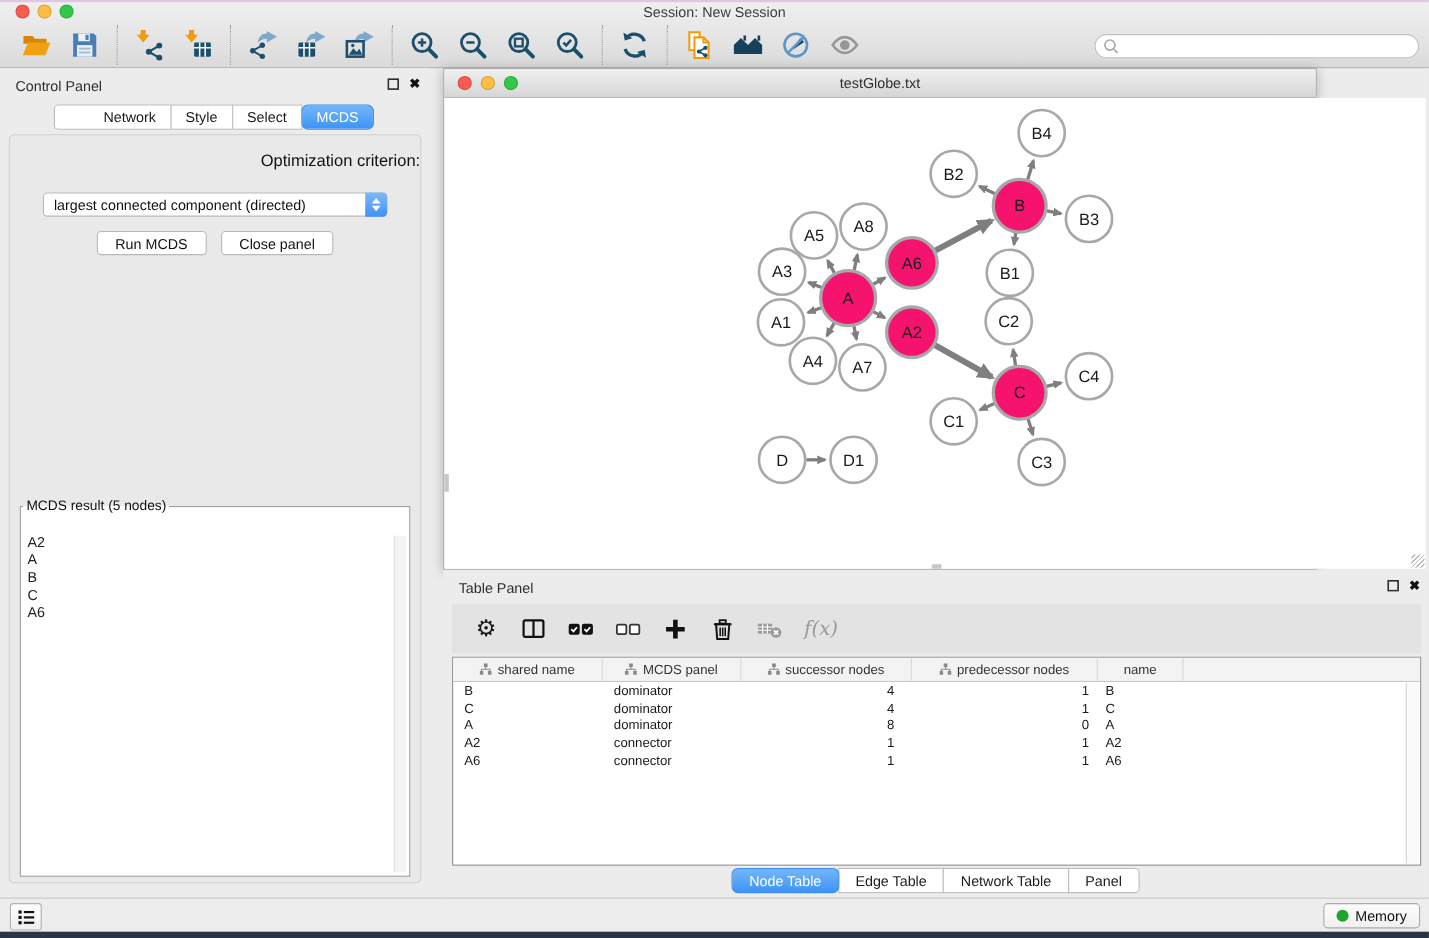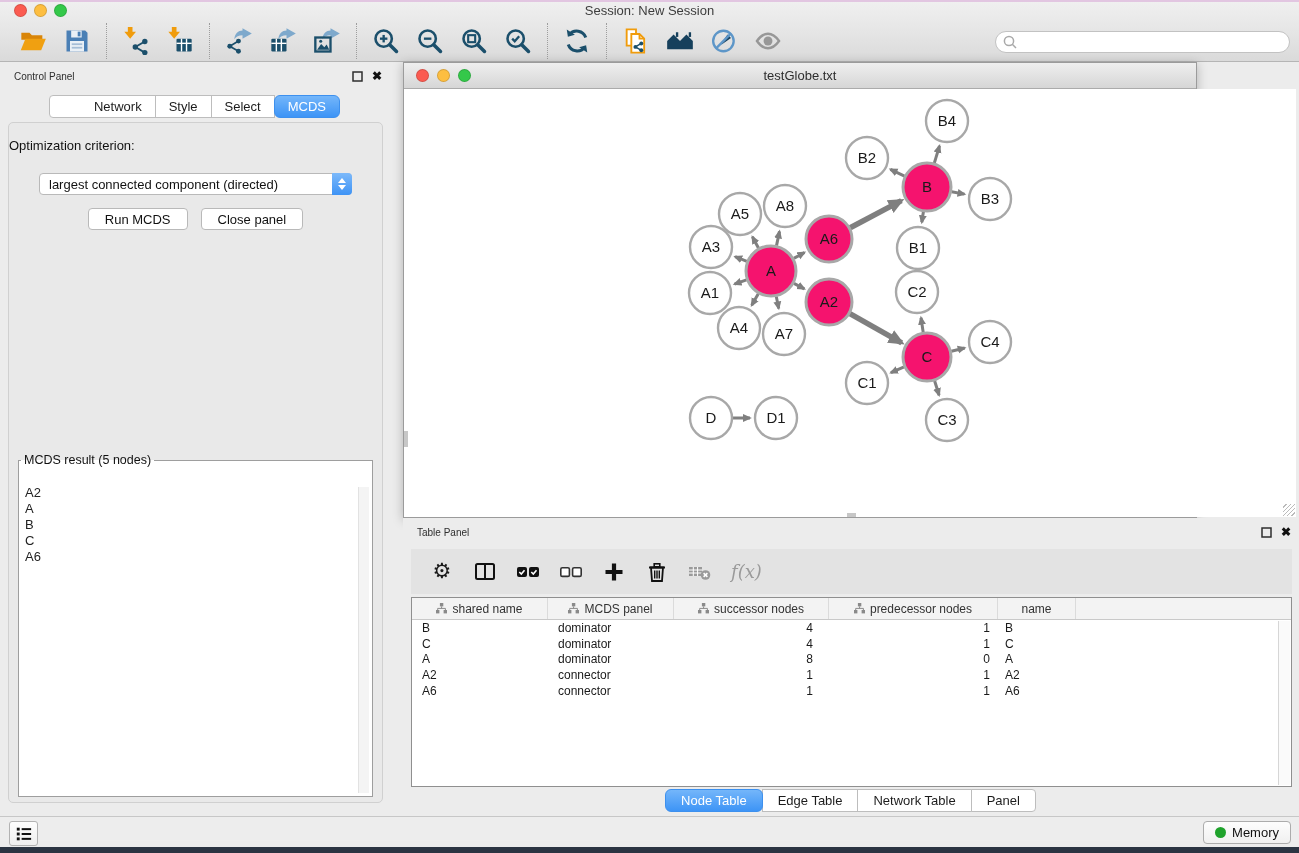--- a/index.html
+++ b/index.html
@@ -19,31 +19,31 @@
   .toolbar { position:absolute; top:20px; left:0; height:42px; display:flex; align-items:center; padding-left:4px; }
   .tgroup { display:flex; align-items:center; gap:8px; padding:0 11px; height:36px; }
   .tgroup + .tgroup { border-left:1px dotted #9D9D9D; }
   .tbtn { width:36px; height:34px; display:flex; align-items:center; justify-content:center; }
   .tbtn svg { width:28px; height:28px; }
   .search-field { position:absolute; top:31px; right:9px; width:295px; height:22px; background:#FFF;
     border:1px solid #C2C2C2; border-radius:11px; display:flex; align-items:center; padding:0 6px; }
   .search-field input { border:none; outline:none; flex:1; font-size:12px; font-family:inherit; background:transparent; }
   
   .control-panel { position:absolute; left:0; top:62px; width:390px; height:754px; background:#ECECEC; }
-  .panel-title { position:absolute; left:14px; top:9px; font-size:10px; color:#2E2E2E; }
+  .panel-title { position:absolute; left:14px; top:9px; font-size:13px; color:#2E2E2E; }
   .panel-btns { position:absolute; right:8px; top:8px; display:flex; gap:9px; align-items:center; }
   .xglyph { font-size:12px; color:#111; font-weight:bold; line-height:1; }
   .seg-tabs { display:flex; justify-content:center; position:absolute; left:0; right:0; top:33px; }
   .seg { padding:3px 13px; font-size:13px; background:#FFF; border:1px solid #BDBDBD; margin-left:-1px; color:#1C1C1C; }
   .seg:first-child { border-radius:4px 0 0 4px;padding-left:44px; }
   .seg:last-child { border-radius:0 4px 4px 0; }
   .seg.active { background:linear-gradient(#74B6FA,#3D94F6); border-color:#3D90EE; color:#FFF; border-radius:6px; position:relative; z-index:2; }
   .cp-body { position:absolute; left:8px; right:7px; top:60px; bottom:13px; background:#E9E9E9;
     border:1px solid #D0D0D0; border-radius:5px; }
-  .opt-label { text-align:left; margin-top:15px; font-size:13px; color:#111; }
+  .opt-label { text-align:right; margin-top:15px; font-size:15px; color:#111; }
   .select-row { display:flex; justify-content:center; margin-top:20px; }
   .dropdown { width:313px; height:22px; background:#FFF; border:1px solid #B9B9B9; border-radius:4px;
     display:flex; align-items:center; position:relative; }
   .dropdown .value { flex:1; font-size:13px; padding-left:9px; color:#111; white-space:nowrap; }
   .dropdown .cap { width:20px; height:22px; margin:-1px -1px -1px 0; border-radius:0 4px 4px 0;
     background:linear-gradient(#7CB9FA,#3E93F5); display:flex; flex-direction:column; align-items:center; justify-content:center; gap:2px; }
   .chev { width:0; height:0; border-left:4px solid transparent; border-right:4px solid transparent; }
   .chev.up { border-bottom:5px solid #FFF; } .chev.down { border-top:5px solid #FFF; }
   .btn-row { display:flex; justify-content:center; gap:13px; margin-top:13px; }
   .push-btn { background:#FFF; border:1px solid #B9B9B9; border-radius:4px; height:22px; padding:0 16px;

